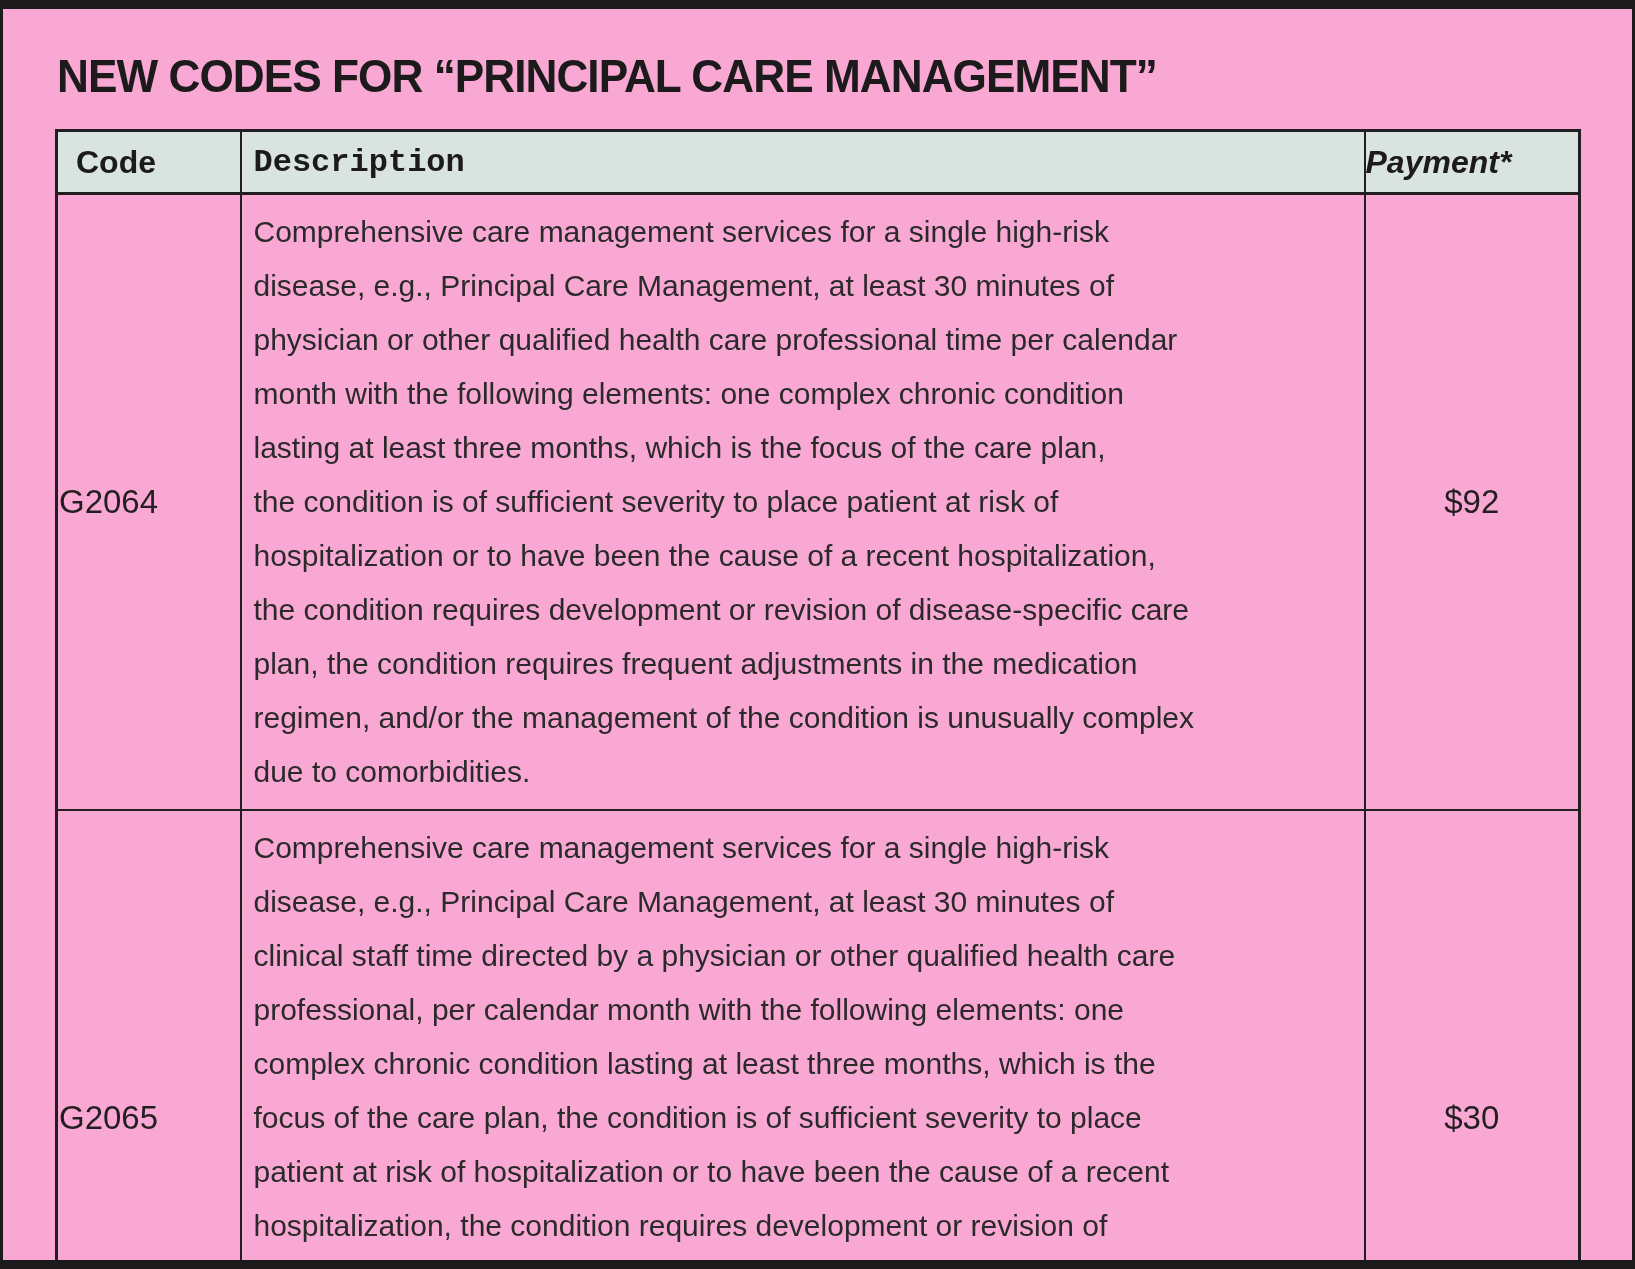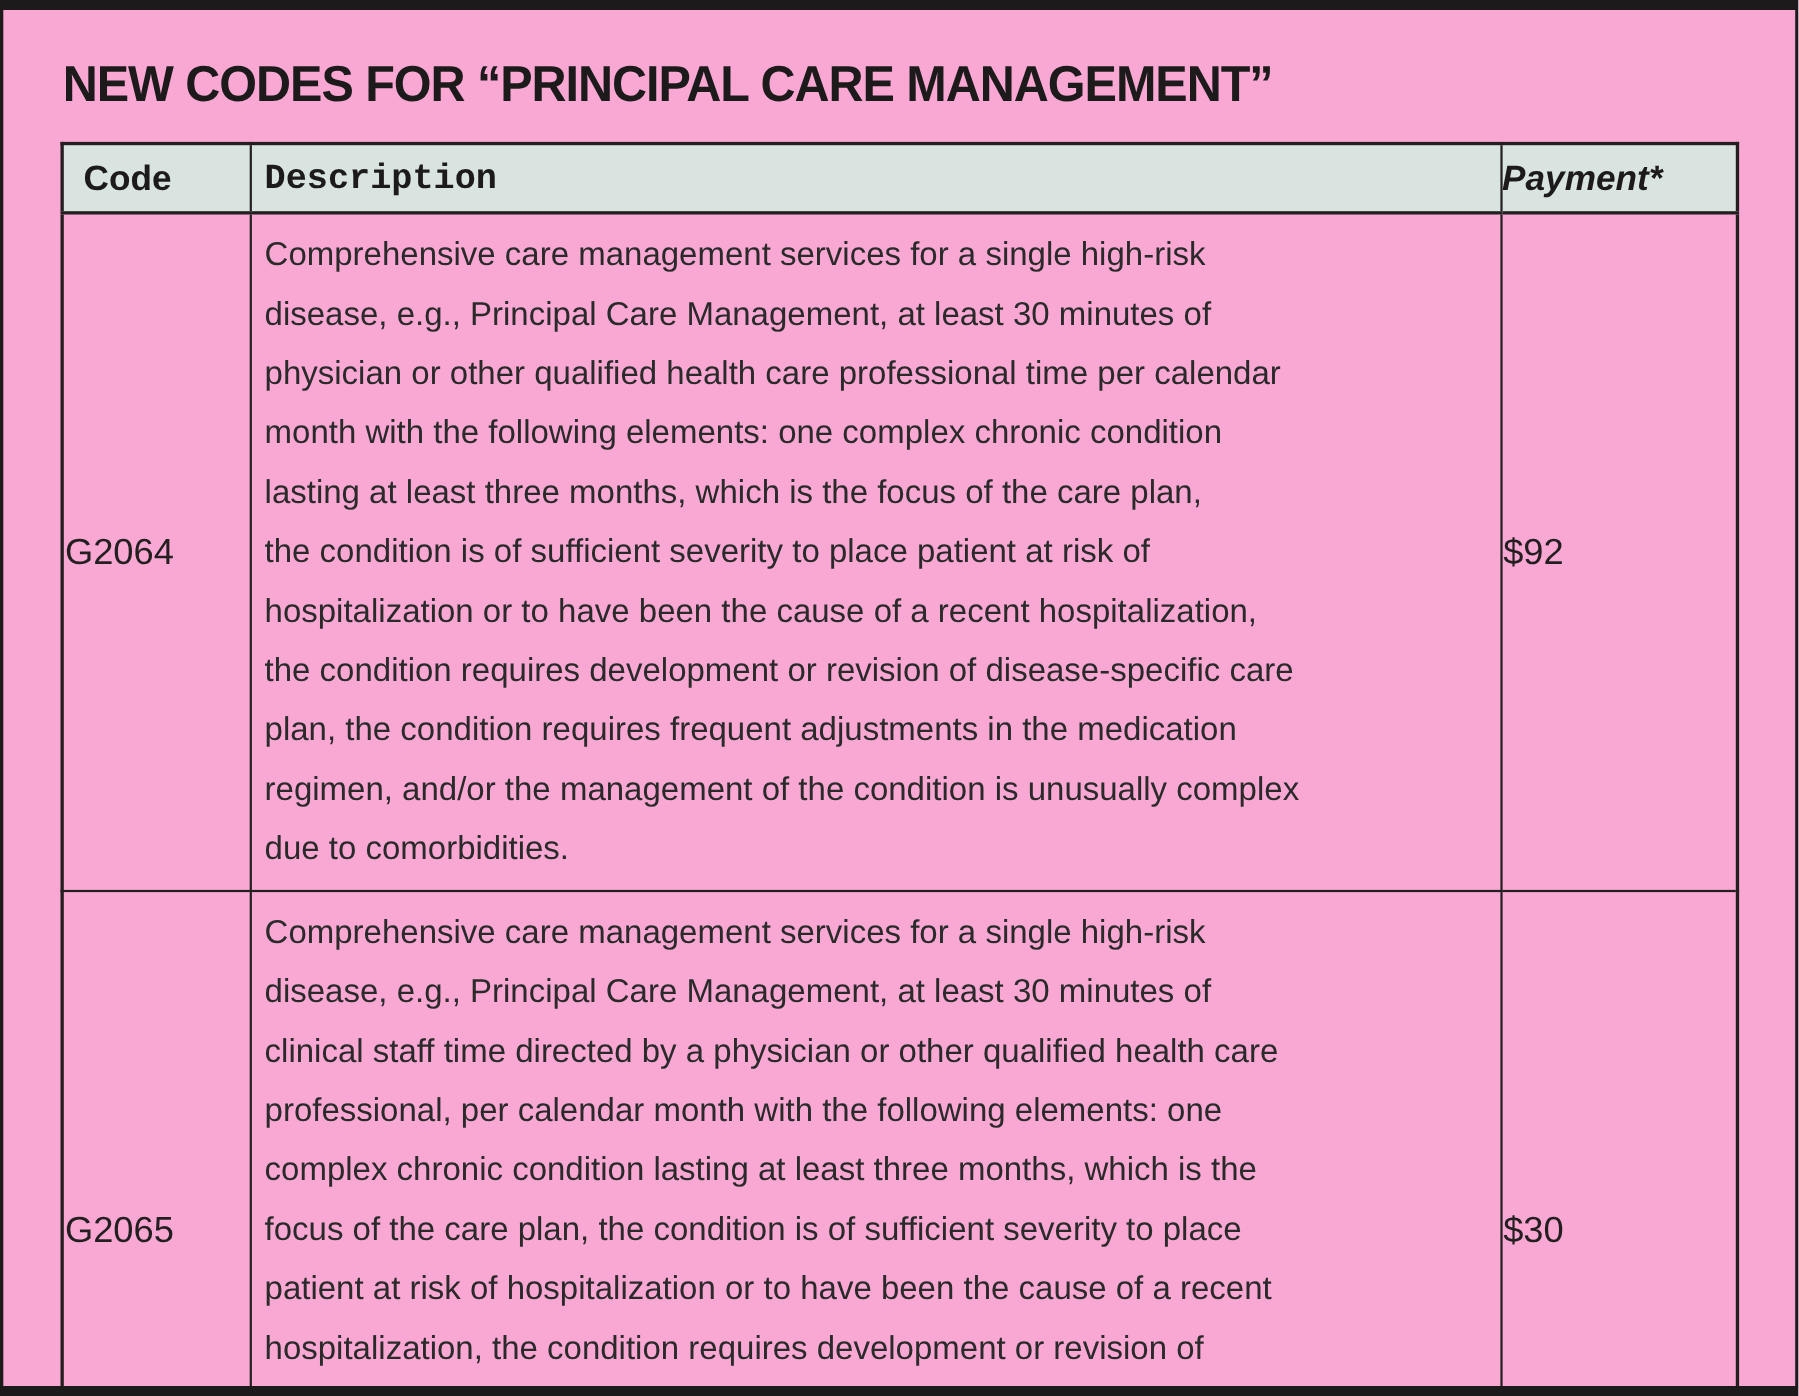--- a/index.html
+++ b/index.html
@@ -46,38 +46,39 @@
   .codes-table thead th {
     background: #d9e4e1;
     height: 63px;
     font-size: 32px;
     font-weight: bold;
     text-align: left;
     vertical-align: middle;
     border-bottom: 3px solid #231f20;
     color: #1c1a1b;
   }
-  th.col-code   { width: 171px; padding-left: 18px; }
+  th.col-code   { width: 184px; padding-left: 18px; }
   th.col-desc   { padding-left: 12px; font-family: Liberation Mono, monospace; }
   th.col-pay    { width: 215px; text-align: center; padding-left: 0; font-style: italic; }
   .codes-table tbody tr { height: 485px; }
   td.cell-code {
     text-align: left;
     vertical-align: middle;
     font-size: 33px;
   }
   td.cell-desc {
     vertical-align: middle;
     padding: 10px 10px 10px 12px;
     font-size: 30px;
     line-height: 54px;
     white-space: pre-line;
     color: #2b2a2b;
   }
   td.cell-pay {
+    text-align: center;
     vertical-align: middle;
     font-size: 33px;
   }
   .footnote {
     margin: 32px 0 0 2px;
     font-size: 27px;
     color: #2b2a2b;
   }
 </style>
 </head>

